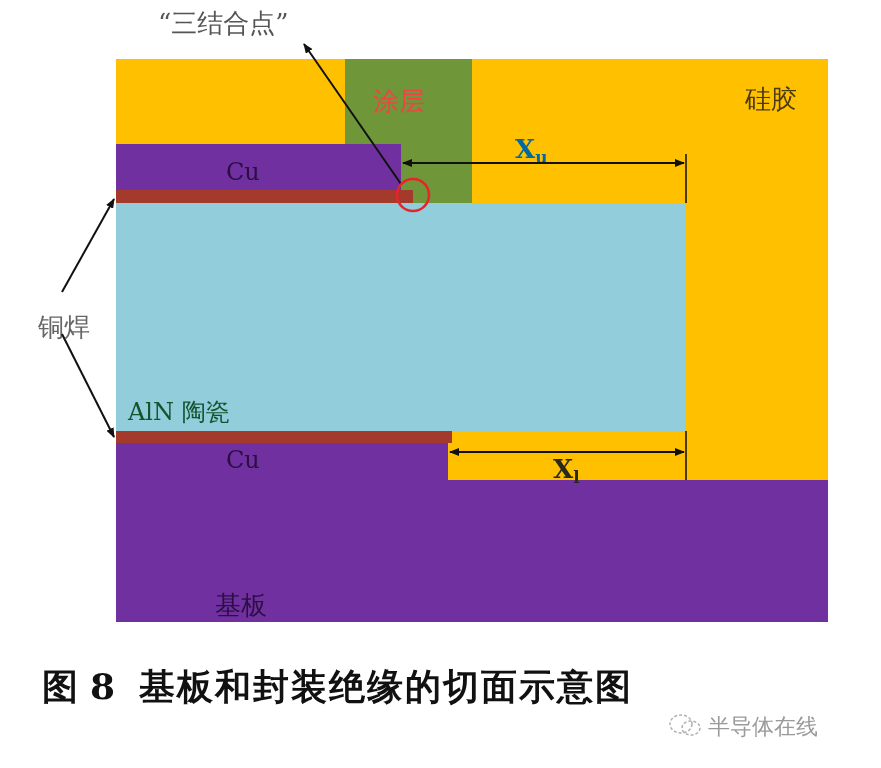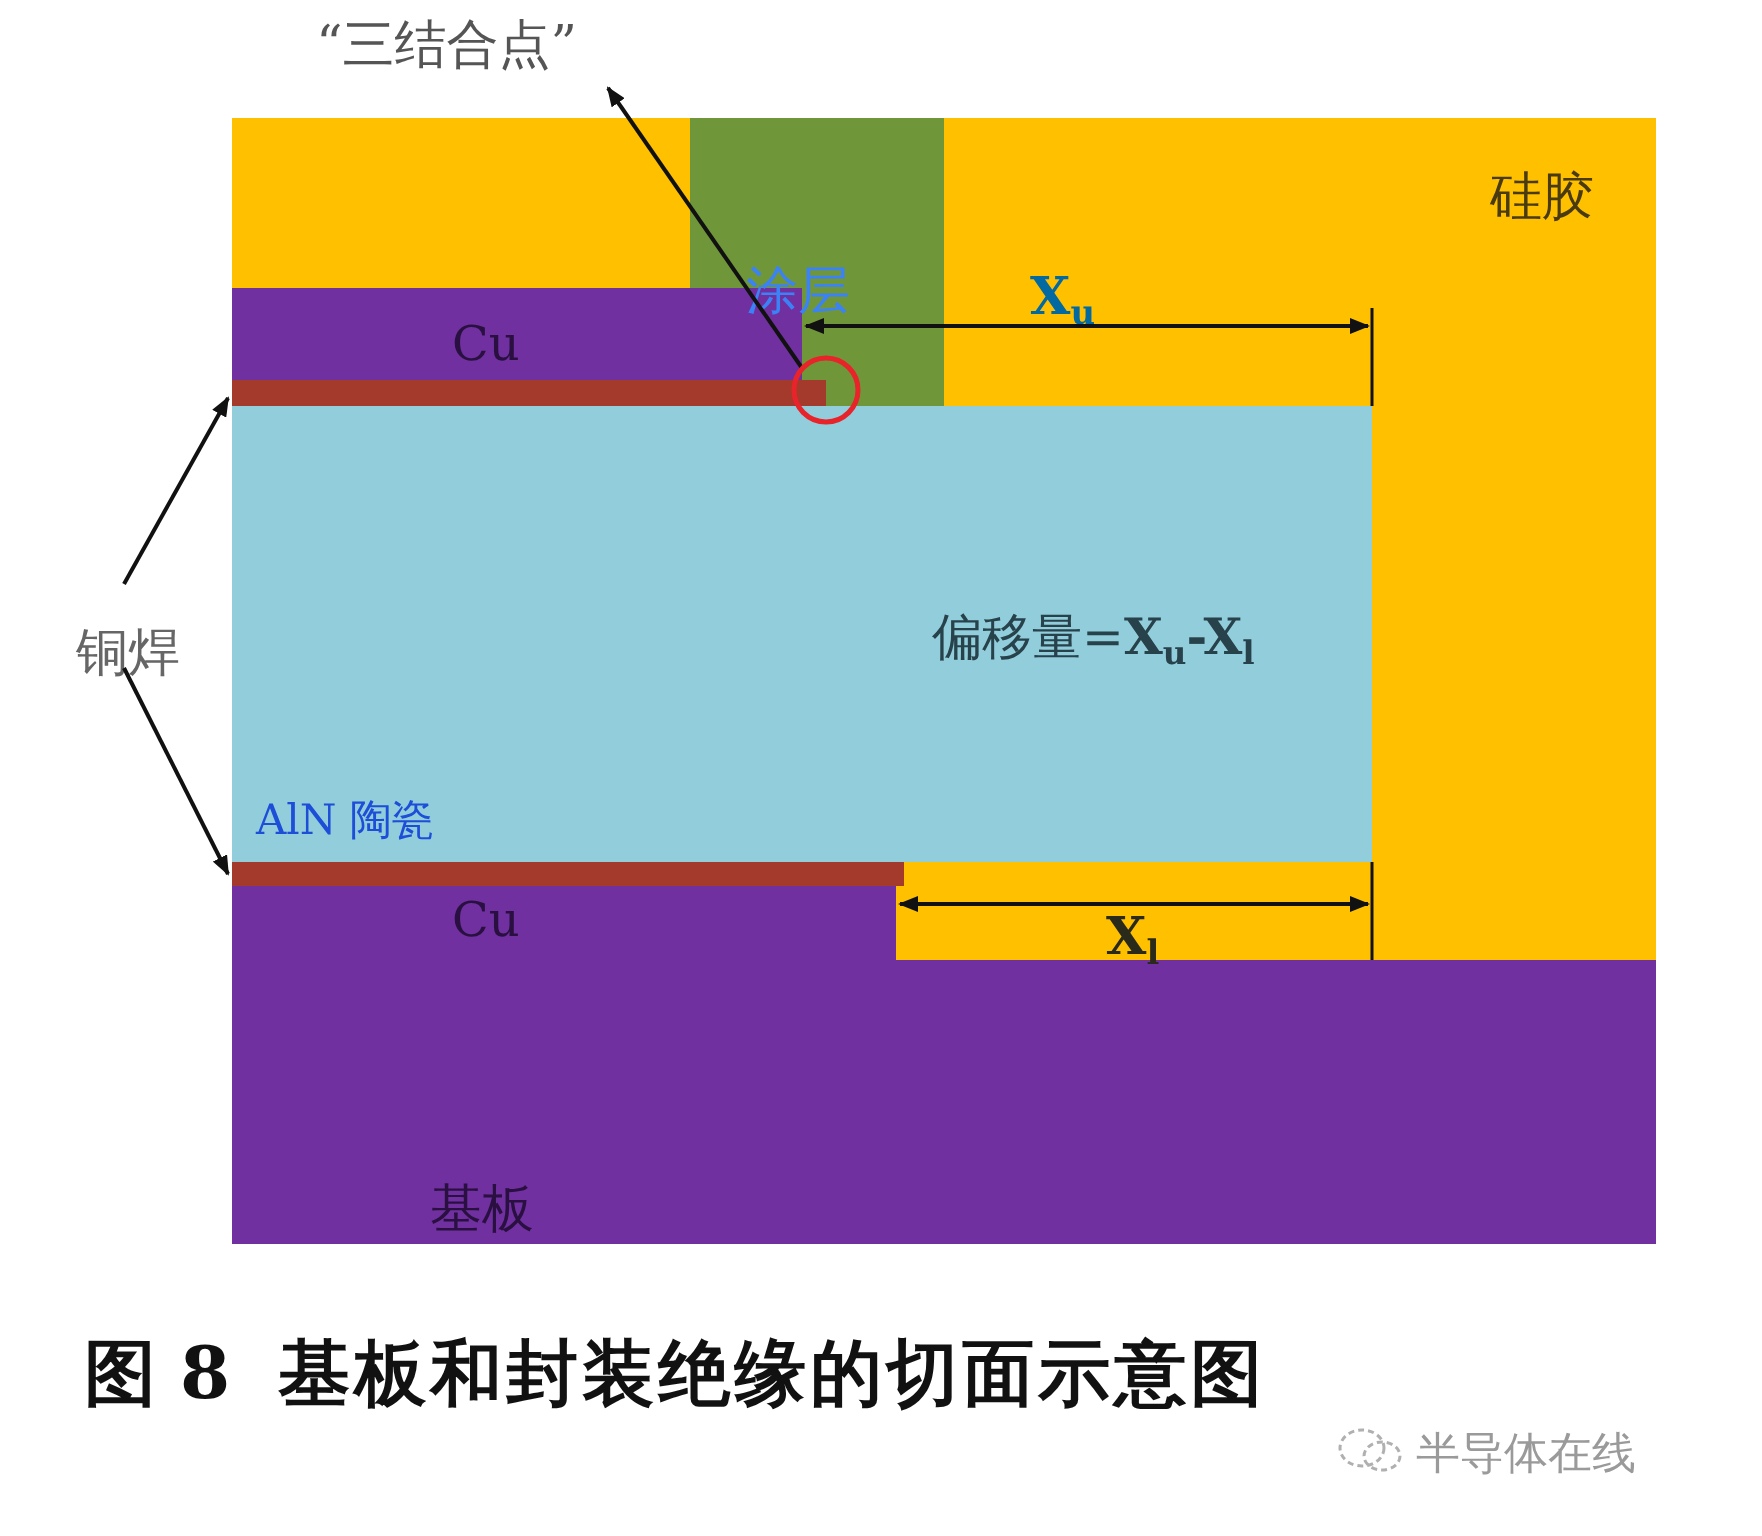--- a/index.html
+++ b/index.html
@@ -33,36 +33,33 @@
 
   <div class="rect" style="left:116px;top:203px;width:570px;height:228px;background:#92CDDC;"></div>
 
   <div class="rect" style="left:116px;top:431px;width:336px;height:12px;background:#A33A2C;"></div>
 
   <div class="rect" style="left:116px;top:443px;width:332px;height:37px;background:#7030A0;"></div>
 
   <div class="rect" style="left:116px;top:480px;width:712px;height:142px;background:#7030A0;"></div>
 
   <div class="lbl lbl-outer" style="left:158px;top:10px;font-size:26px;">“三结合点”</div>
-  <div class="lbl" style="left:373px;top:88px;font-size:26px;color:#3b82f6;margin-top:45px;">涂层</div>
+  <div class="lbl" style="left:373px;top:88px;font-size:26px;color:#ef4444;">涂层</div>
   <div class="lbl" style="left:745px;top:86px;font-size:26px;color:#4a3a10;">硅胶</div>
   <div class="lbl" style="left:226px;top:160px;font-size:24px;color:#2a1040;">Cu</div>
   <div class="lbl lbl-outer" style="left:38px;top:314px;font-size:26px;color:#666;">铜焊</div>
-  <div class="lbl" style="left:128px;top:400px;font-size:21px;color:#1d4ed8;">AlN 陶瓷</div>
+  <div class="lbl" style="left:128px;top:400px;font-size:24px;color:#14532d;">AlN 陶瓷</div>
   <div class="lbl" style="left:226px;top:448px;font-size:24px;color:#2a1040;">Cu</div>
   <div class="lbl" style="left:215px;top:592px;font-size:26px;color:#2a1040;">基板</div>
 
   <div class="lbl" style="left:515px;top:136px;font-size:26px;font-weight:bold;color:#0369a1;">
     <span>X</span><sub>u</sub>
   </div>
   <div class="lbl" style="left:553px;top:456px;font-size:26px;font-weight:bold;color:#2a2a1a;">
     <span>X</span><sub>l</sub>
-  </div>
-  <div class="lbl" style="left:466px;top:306px;font-size:25px;color:#27424a;">
-    <span>偏移量=</span><b><span>X</span><sub>u</sub></b><b>-</b><b><span>X</span><sub>l</sub></b>
   </div>
 
   <svg class="overlay" width="881" height="640">
     <defs>
       <marker id="ah" markerWidth="10" markerHeight="8" refX="9" refY="4" orient="auto" markerUnits="userSpaceOnUse">
         <path d="M0,0 L10,4 L0,8 Z" fill="#111"></path>
       </marker>
     </defs>
 
     <line x1="401" y1="184" x2="304" y2="44" stroke="#111" stroke-width="2" marker-end="url(#ah)"></line>

